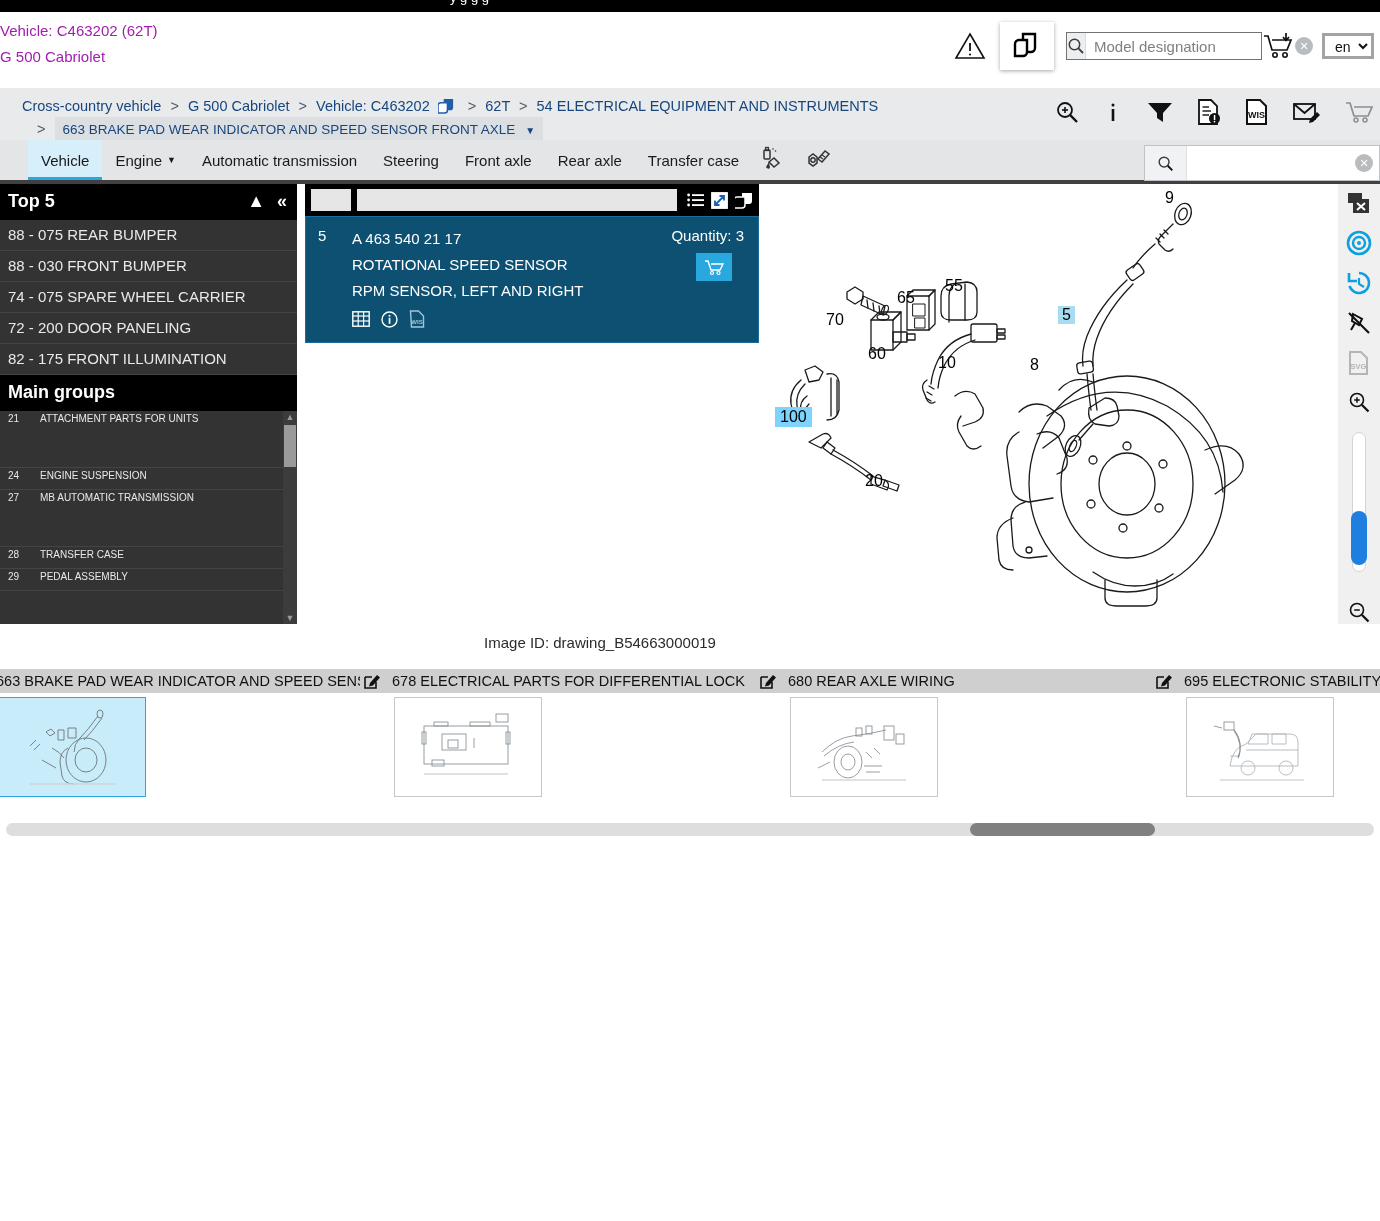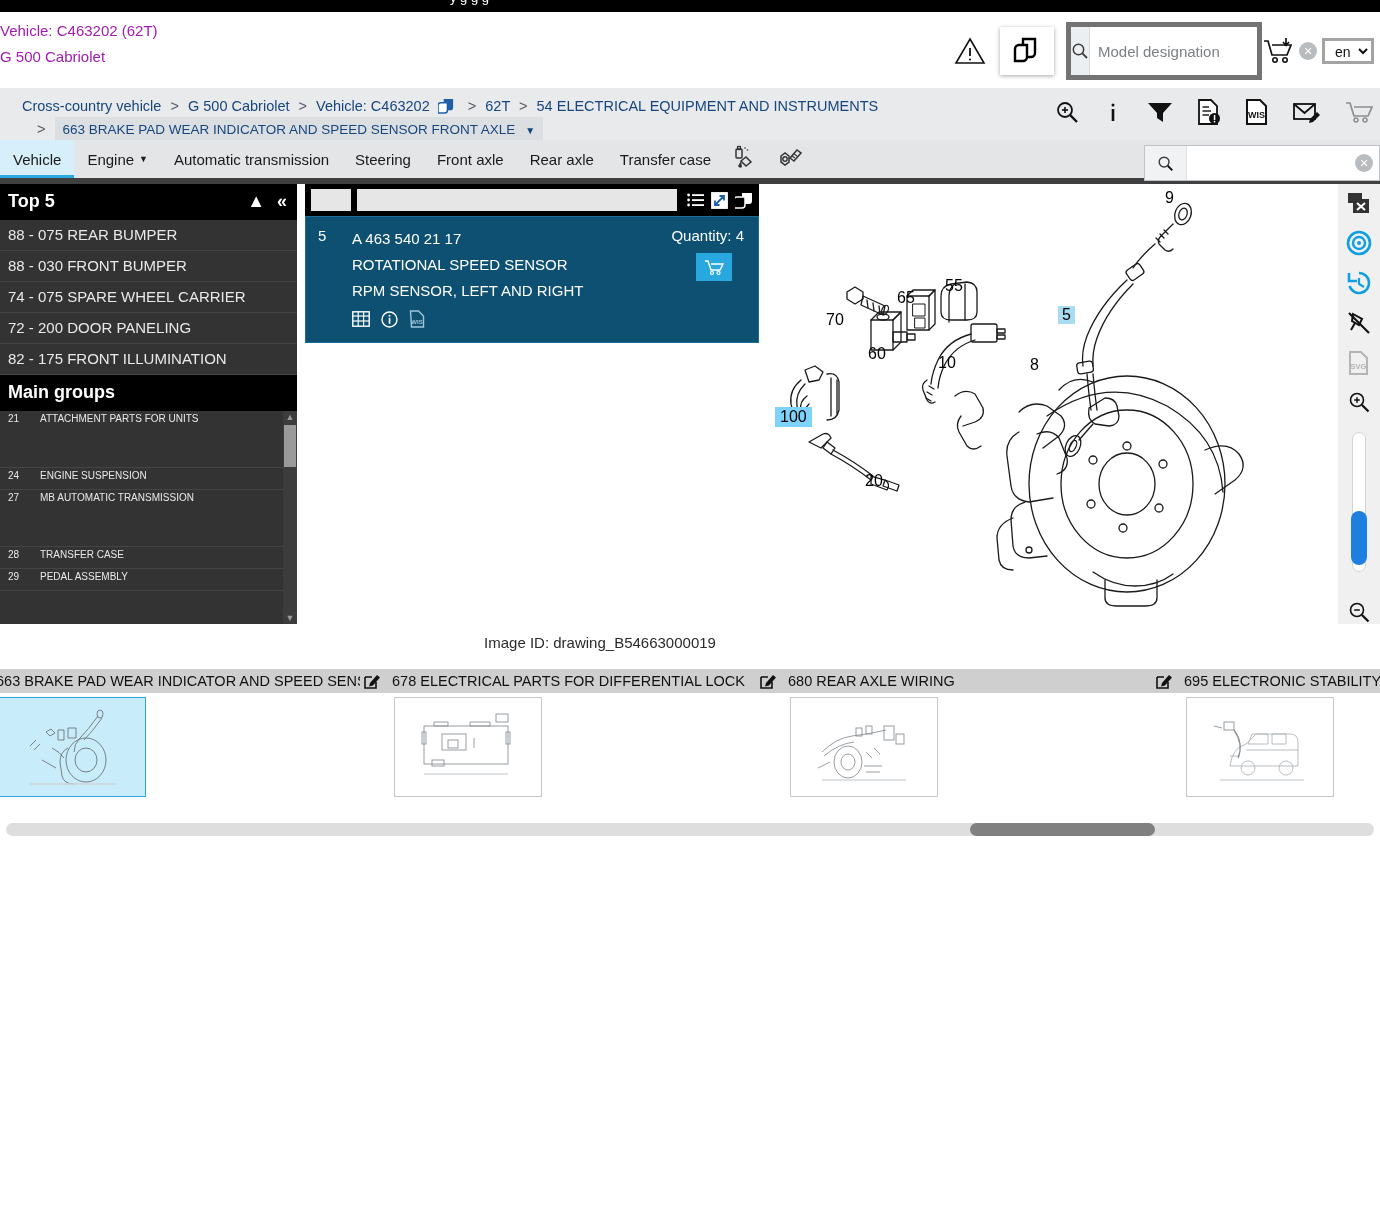--- a/index.html
+++ b/index.html
@@ -33,21 +33,21 @@
     display: flex; align-items: center; gap: 0;
   }
   .warn-icon { width: 46px; text-align: center; }
   .copy-btn {
     width: 54px; height: 48px; background: #fff;
     box-shadow: 0 1px 4px rgba(0,0,0,.35);
     display: flex; align-items: center; justify-content: center;
     margin-right: 12px;
   }
   .searchbox {
-    display: flex; border: 5px solid #737373; height: 58px; width: 196px;
+    display: flex; border: 1px solid #737373; height: 28px; width: 196px;
     background: #fff; position: relative;
   }
   .searchbox .sb-icon {
     width: 44px; background: #eceff1; display: flex;
     align-items: center; justify-content: center;
     border-right: 1px solid #d7dde0;
   }
   .searchbox input {
     border: 0; outline: none; flex: 1; font-size: 15px;
     color: #555; padding: 0 26px 0 8px; font-family: "Liberation Sans", sans-serif;
@@ -79,21 +79,21 @@
   }
   .crumb-row2 { padding-left: 10px; }
   .crumb-tools {
     position: absolute; right: 6px; top: 10px;
     display: flex; align-items: center; gap: 22px;
   }
 
   
   .tabbar {
     height: 44px; background: #e3e5e7; display: flex; align-items: stretch;
-    position: relative; border-bottom: 6px solid #404040;
+    position: relative; border-bottom: 4px solid #404040; padding-left: 28px;
   }
   .tab {
     display: flex; align-items: center; padding: 0 13px;
     font-size: 15px; color: #1a1a1a; position: relative;
   }
   .tab.active { background: #d6effa; }
   .tab.active::after {
     content: ""; position: absolute; left: 0; right: 0; bottom: 0;
     height: 3px; background: #29a8e0;
   }
@@ -523,21 +523,21 @@
             </svg>
           </span>
           <span>
             <svg width="16" height="18" viewBox="0 0 16 18">
               <path d="M1.5 1 h8 l5 5 v11 h-12 z" fill="none" stroke="#9fc6d8" stroke-width="1.4"></path>
               <text x="8" y="14" font-size="6" font-family="Liberation Sans, sans-serif" font-weight="bold" text-anchor="middle" fill="#9fc6d8">WIS</text>
             </svg>
           </span>
         </div>
       </div>
-      <div class="pc-qty">Quantity: 4</div>
+      <div class="pc-qty">Quantity: 3</div>
       <div class="pc-cartbtn">
         <svg width="20" height="17" viewBox="0 0 20 17">
           <path d="M1 2 h3 l3 9 h9 l3 -6 h-12" fill="none" stroke="#fff" stroke-width="1.4"></path>
           <circle cx="8" cy="14" r="1.5" fill="none" stroke="#fff" stroke-width="1.2"></circle>
           <circle cx="14.5" cy="14" r="1.5" fill="none" stroke="#fff" stroke-width="1.2"></circle>
         </svg>
       </div>
     </div>
   </div>
 

